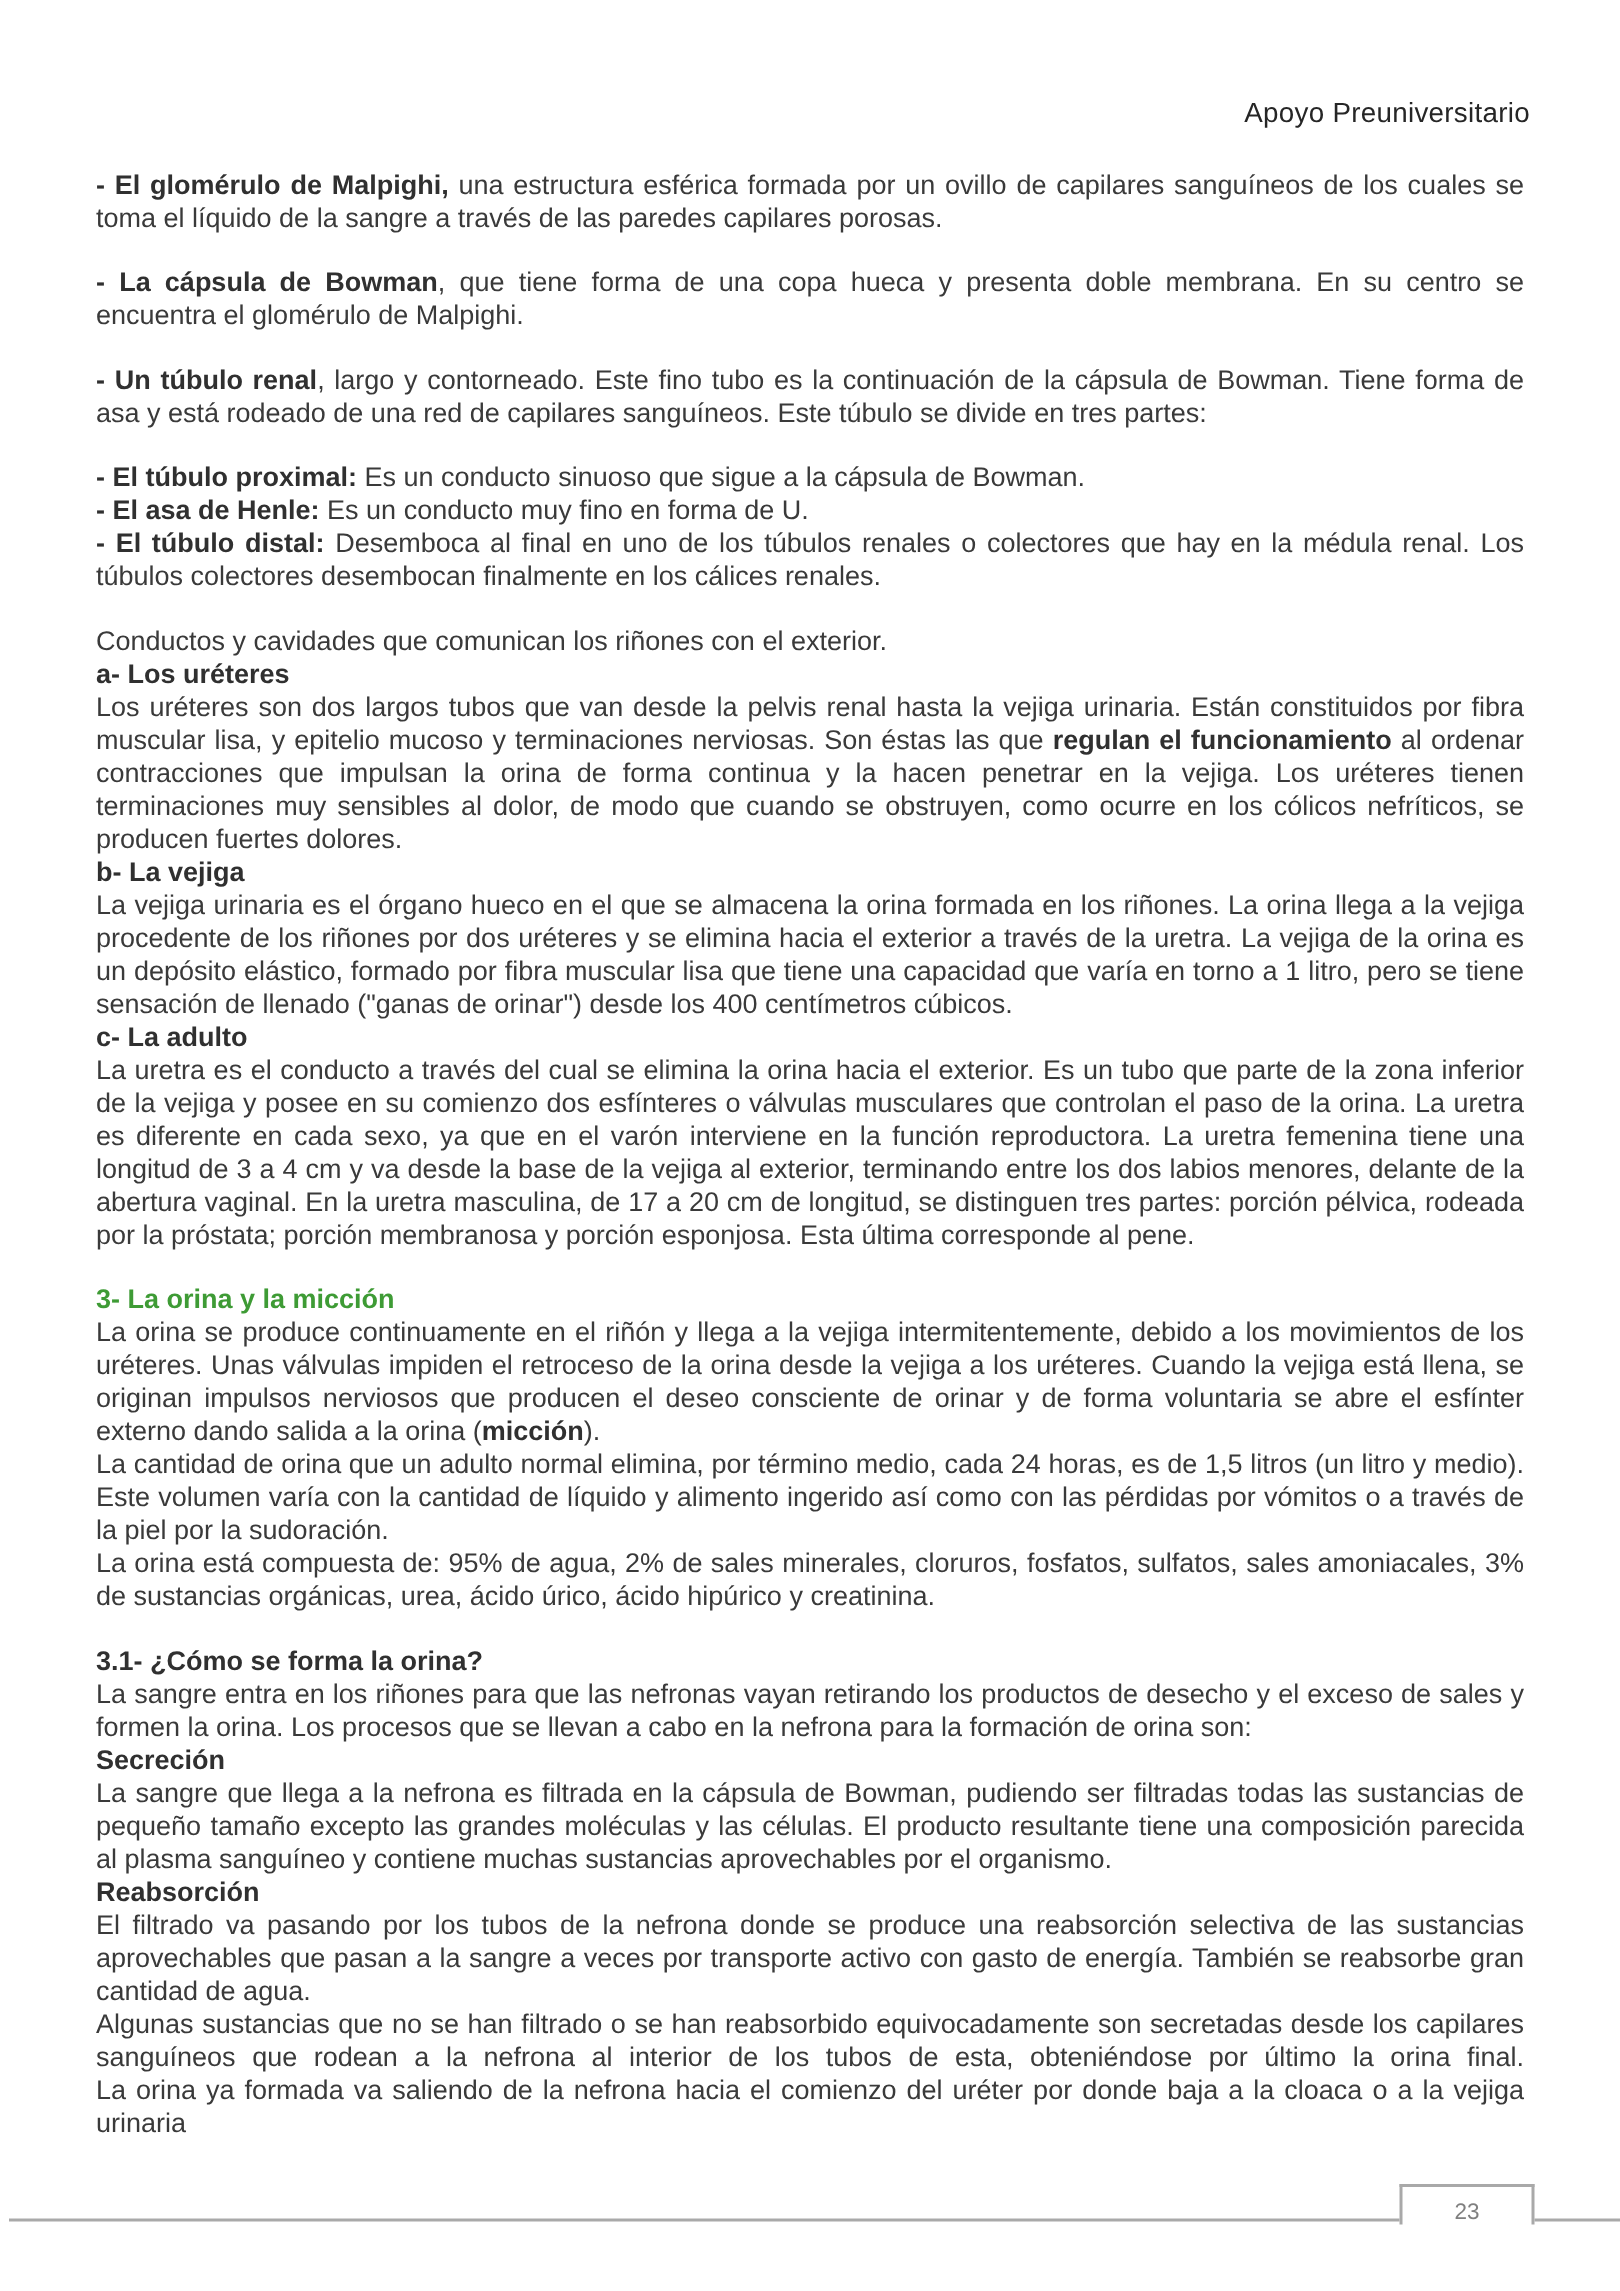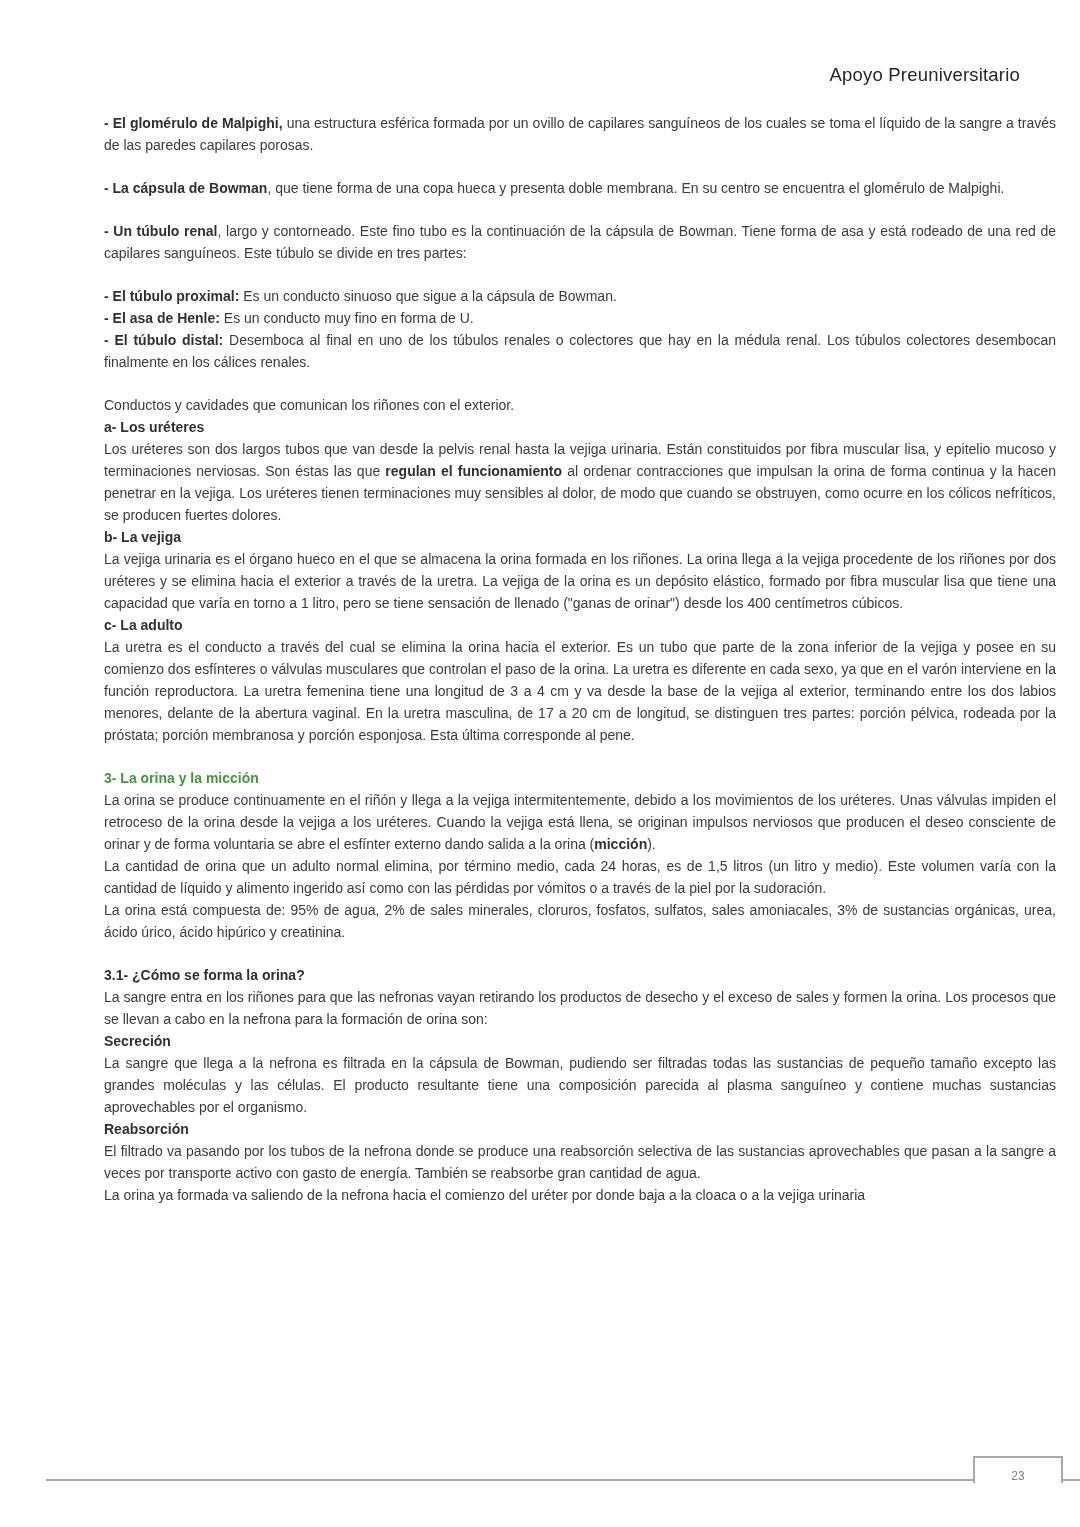--- a/index.html
+++ b/index.html
@@ -6,44 +6,44 @@
     --heading-green:#3E9B35;
     --body-text:#3A3A3A;
     --footer-gray:#808080;
     --rule-gray:#A9A9A9;
   }
   html,body{margin:0;padding:0;background:#ffffff;}
   body{
     width:1080px;height:1527px;position:relative;overflow:hidden;
     font-family:"Liberation Sans","DejaVu Sans",sans-serif;
   }
-  .page{position:absolute;inset:0;background:#ffffff;margin-left:40px;}
+  .page{position:absolute;inset:0;background:#ffffff;}
   .header{
     position:absolute;top:64px;right:60px;
     font-size:18.5px;color:#262626;letter-spacing:0.2px;
   }
   .content{
     position:absolute;top:112px;left:64px;width:952px;
-    font-size:14px;line-height:22px;color:var(--body-text);
+    font-size:18px;line-height:22px;color:var(--body-text);
   }
   .block{margin:0;text-align:justify;}
   .block strong{font-weight:700;color:#303030;}
   .spacer{height:21px;}
   .green-heading{color:var(--heading-green);}
   .green-heading strong{color:var(--heading-green);}
   .justify-last{text-align:justify;text-align-last:justify;}
   .footer-rule{
     position:absolute;left:6px;right:0;top:1479px;height:0;
     border-top:2px solid var(--rule-gray);
   }
   .page-tab{
     position:absolute;left:933px;top:1456px;width:86px;height:25px;
     background:#ffffff;border:2px solid var(--rule-gray);border-bottom:none;
     display:flex;align-items:flex-end;justify-content:center;
-    font-size:12px;color:var(--footer-gray);
+    font-size:15px;color:var(--footer-gray);
   }
   .page-tab span{display:block;padding-bottom:0px;}
 </style>
 </head>
 <body>
 
 <div class="page">
 
   <div class="header">
     <span>Apoyo Preuniversitario</span>
@@ -72,20 +72,21 @@
       <div class="block "><span>La orina se produce continuamente en el riñón y llega a la vejiga intermitentemente, debido a los movimientos de los uréteres. Unas válvulas impiden el retroceso de la orina desde la vejiga a los uréteres. Cuando la vejiga está llena, se originan impulsos nerviosos que producen el deseo consciente de orinar y de forma voluntaria se abre el esfínter externo dando salida a la orina (</span><strong>micción</strong><span>).</span></div>
       <div class="block "><span>La cantidad de orina que un adulto normal elimina, por término medio, cada 24 horas, es de 1,5 litros (un litro y medio). Este volumen varía con la cantidad de líquido y alimento ingerido así como con las pérdidas por vómitos o a través de la piel por la sudoración.</span></div>
       <div class="block "><span>La orina está compuesta de: 95% de agua, 2% de sales minerales, cloruros, fosfatos, sulfatos, sales amoniacales, 3% de sustancias orgánicas, urea, ácido úrico, ácido hipúrico y creatinina.</span></div>
       <div class="spacer"></div>
       <div class="block "><strong>3.1- ¿Cómo se forma la orina?</strong></div>
       <div class="block "><span>La sangre entra en los riñones para que las nefronas vayan retirando los productos de desecho y el exceso de sales y formen la orina. Los procesos que se llevan a cabo en la nefrona para la formación de orina son:</span></div>
       <div class="block "><strong>Secreción</strong></div>
       <div class="block "><span>La sangre que llega a la nefrona es filtrada en la cápsula de Bowman, pudiendo ser filtradas todas las sustancias de pequeño tamaño excepto las grandes moléculas y las células. El producto resultante tiene una composición parecida al plasma sanguíneo y contiene muchas sustancias aprovechables por el organismo.</span></div>
       <div class="block "><strong>Reabsorción</strong></div>
       <div class="block "><span>El filtrado va pasando por los tubos de la nefrona donde se produce una reabsorción selectiva de las sustancias aprovechables que pasan a la sangre a veces por transporte activo con gasto de energía. También se reabsorbe gran cantidad de agua.</span></div>
+      <div class="block justify-last"><span>Algunas sustancias que no se han filtrado o se han reabsorbido equivocadamente son secretadas desde los capilares sanguíneos que rodean a la nefrona al interior de los tubos de esta, obteniéndose por último la orina final.</span></div>
       <div class="block "><span>La orina ya formada va saliendo de la nefrona hacia el comienzo del uréter por donde baja a la cloaca o a la vejiga urinaria</span></div>
     </div>
 
   <div class="footer-rule"></div>
   <div class="page-tab">
     <span>23</span>
   </div>
 
 </div>
 

